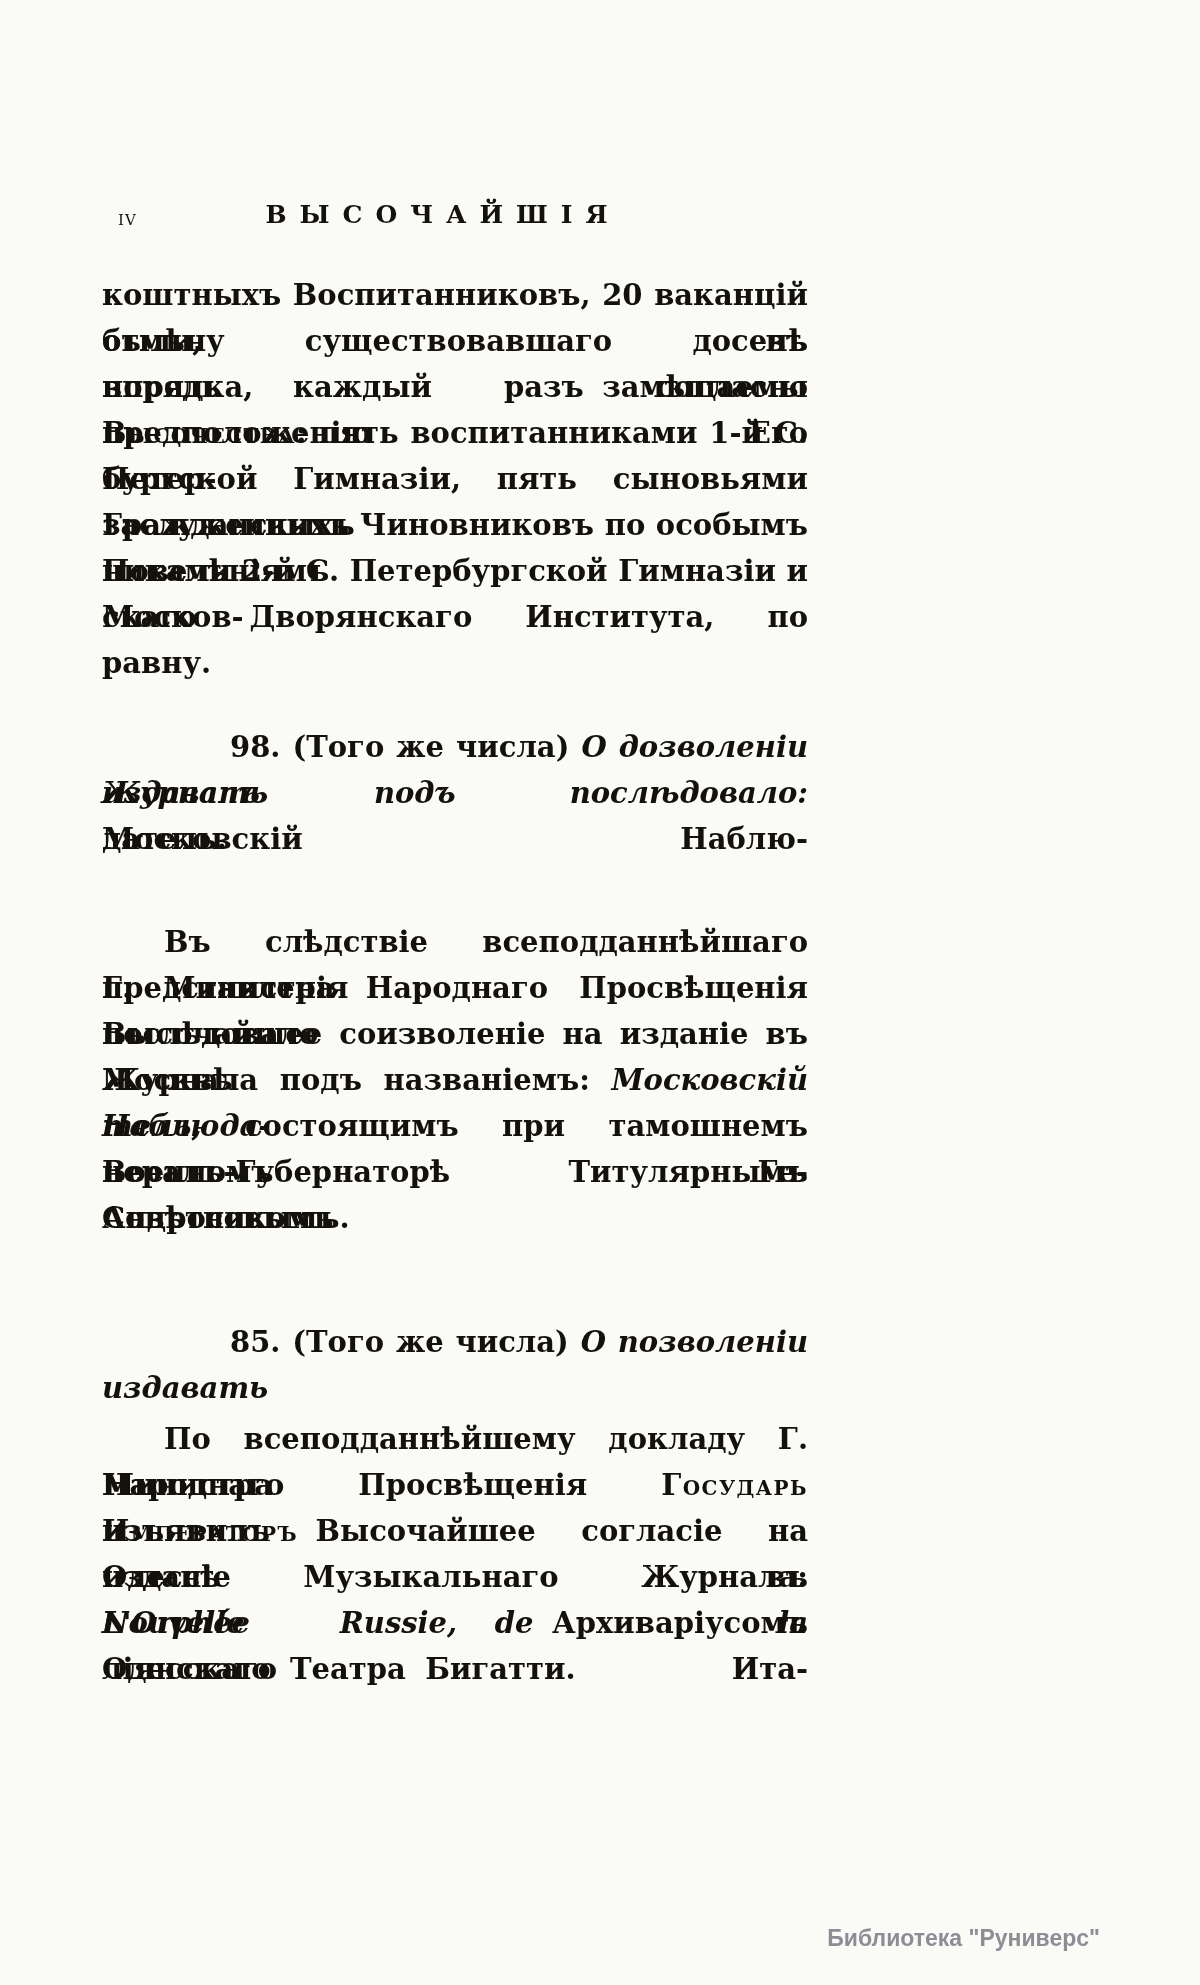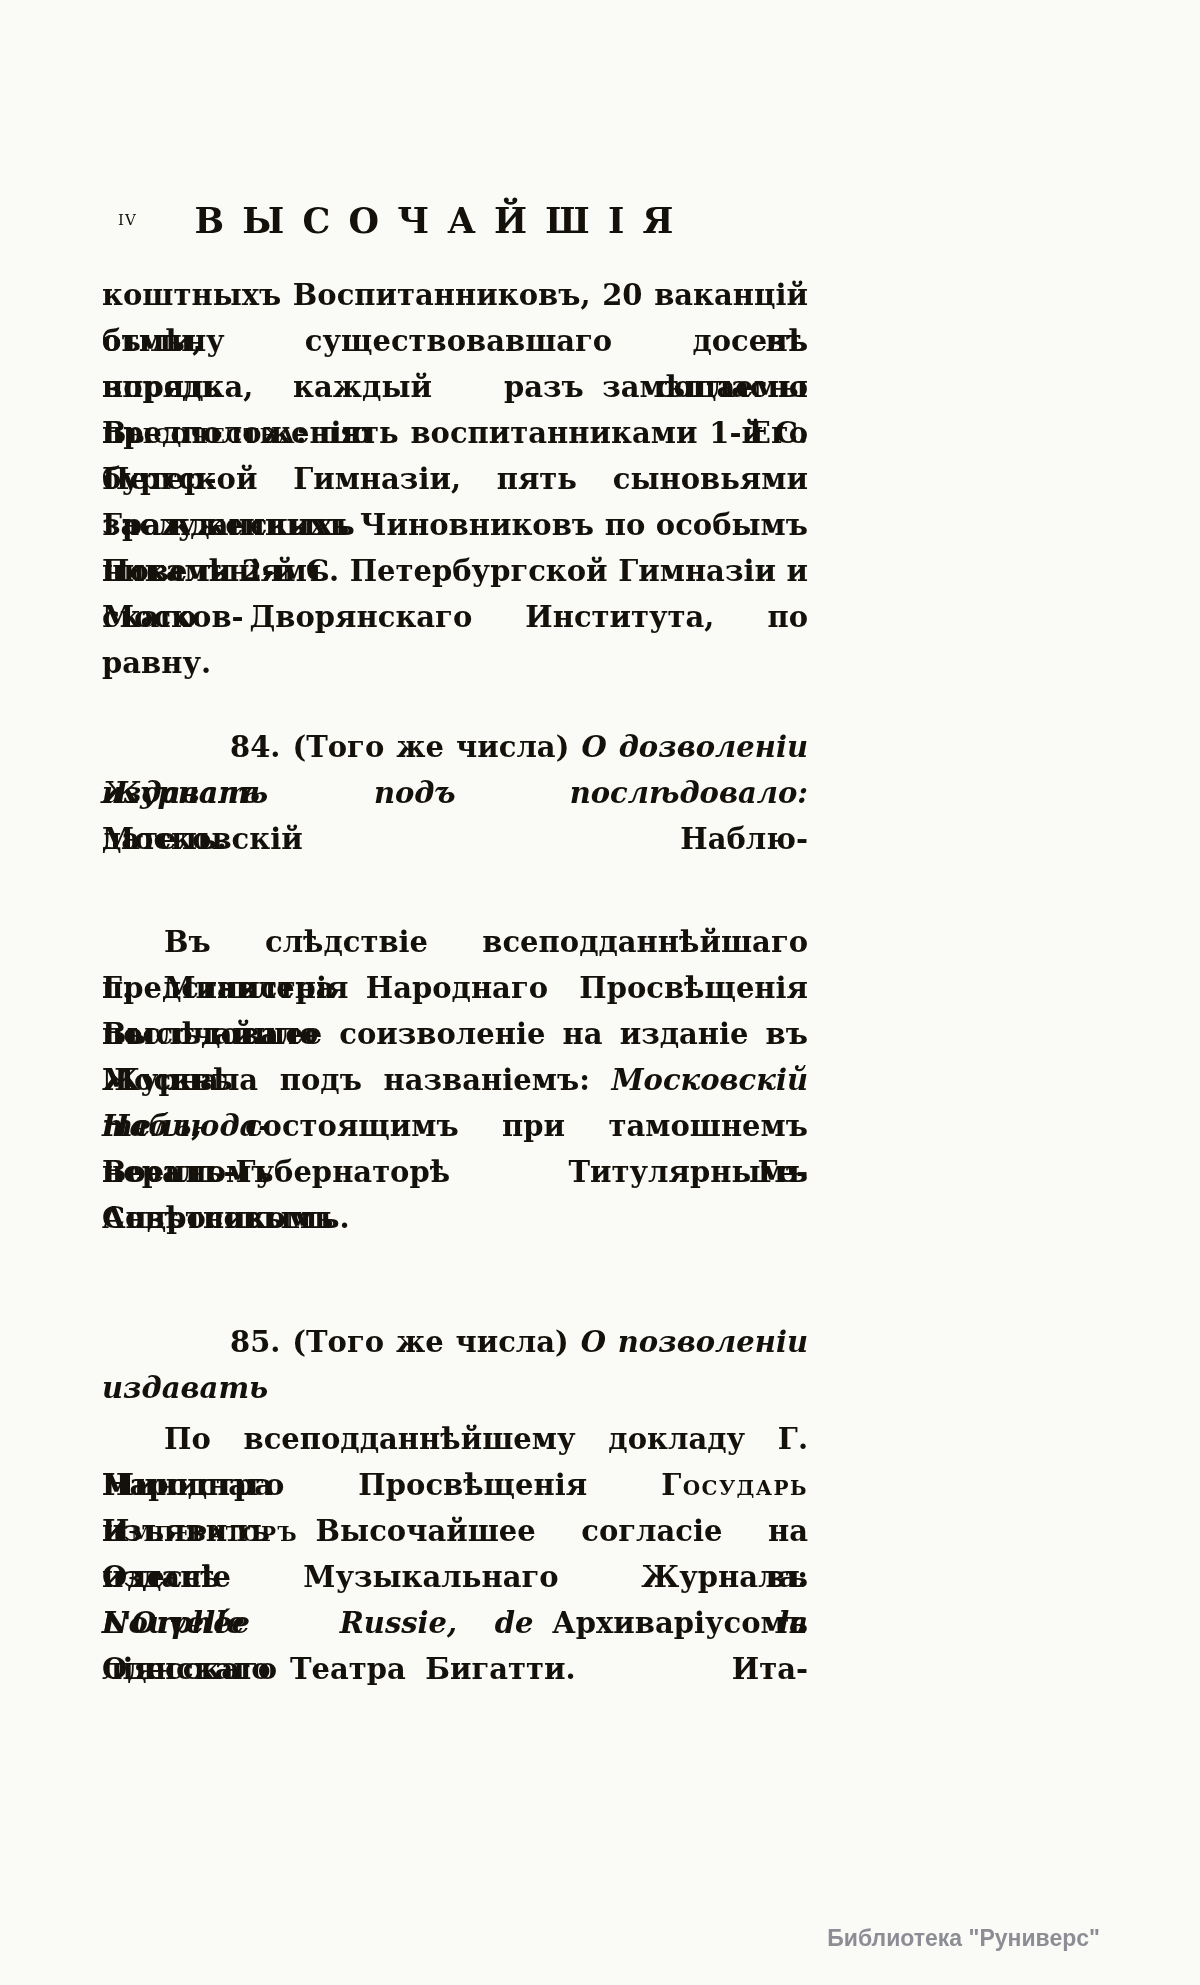--- a/index.html
+++ b/index.html
@@ -14,21 +14,21 @@
   .sheet { position:absolute; inset:0; }
 
   .pageno {
     position:absolute; left:118px; top:206px;
     font-size:21px; font-weight:normal;
     font-variant:small-caps; letter-spacing:1px;
   }
   .running-title {
     position:absolute; left:118px; top:200px; width:650px;
     text-align:center;
-    font-size:35px; font-weight:bold;
+    font-size:25px; font-weight:bold;
     letter-spacing:0.52em;
   }
 
   .content {
     position:absolute; left:102px; top:272px; width:706px;
     font-size:29px; font-weight:bold; line-height:46px;
   }
   .block { margin:0; }
   .block.entry      { margin-top:84px; }
   .block.paragraph  { margin-top:57px; }
@@ -72,21 +72,21 @@
         <div class="line first"><span class="seg roman">коштныхъ Воспитанниковъ, 20 ваканцій были, въ</span></div>
         <div class="line"><span class="seg roman">отмѣну существовавшаго доселѣ порядка, замѣщаемы</span></div>
         <div class="line"><span class="seg roman">впредь каждый разъ согласно предположенію Его</span></div>
         <div class="line"><span class="seg smallcaps">Высочества</span><span class="seg roman">: пять воспитанниками 1-й С. Петер-</span></div>
         <div class="line"><span class="seg roman">бургской Гимназіи, пять сыновьями заслуженныхъ</span></div>
         <div class="line"><span class="seg roman">Гражданскихъ Чиновниковъ по особымъ Повелѣніямъ</span></div>
         <div class="line"><span class="seg roman">никами 2-й С. Петербургской Гимназіи и Москов-</span></div>
         <div class="line last"><span class="seg roman">скаго Дворянскаго Института, по равну.</span></div>
       </div>
       <div class="block entry b-e84">
-        <div class="line first"><span class="seg roman">84. (Того же числа) </span><span class="seg italic">О дозволеніи издавать</span></div>
+        <div class="line first"><span class="seg roman">98. (Того же числа) </span><span class="seg italic">О дозволеніи издавать</span></div>
         <div class="line"><span class="seg italic">Журналъ подъ послѣдовало:</span><span class="seg roman"> Московскій Наблю-</span></div>
         <div class="line last"><span class="seg roman">датель.</span></div>
       </div>
       <div class="block paragraph b-p2">
         <div class="line first"><span class="seg roman">Въ слѣдствіе всеподданнѣйшаго представленія</span></div>
         <div class="line"><span class="seg roman">Г. Министра Народнаго Просвѣщенія послѣдовало</span></div>
         <div class="line"><span class="seg roman">Высочайшее соизволеніе на изданіе въ Москвѣ</span></div>
         <div class="line"><span class="seg roman">Журнала подъ названіемъ: </span><span class="seg italic">Московскій Наблюда-</span></div>
         <div class="line"><span class="seg italic">тель,</span><span class="seg roman"> состоящимъ при тамошнемъ Военномъ Ге-</span></div>
         <div class="line"><span class="seg roman">нералъ-Губернаторѣ Титулярнымъ Совѣтникомъ</span></div>

